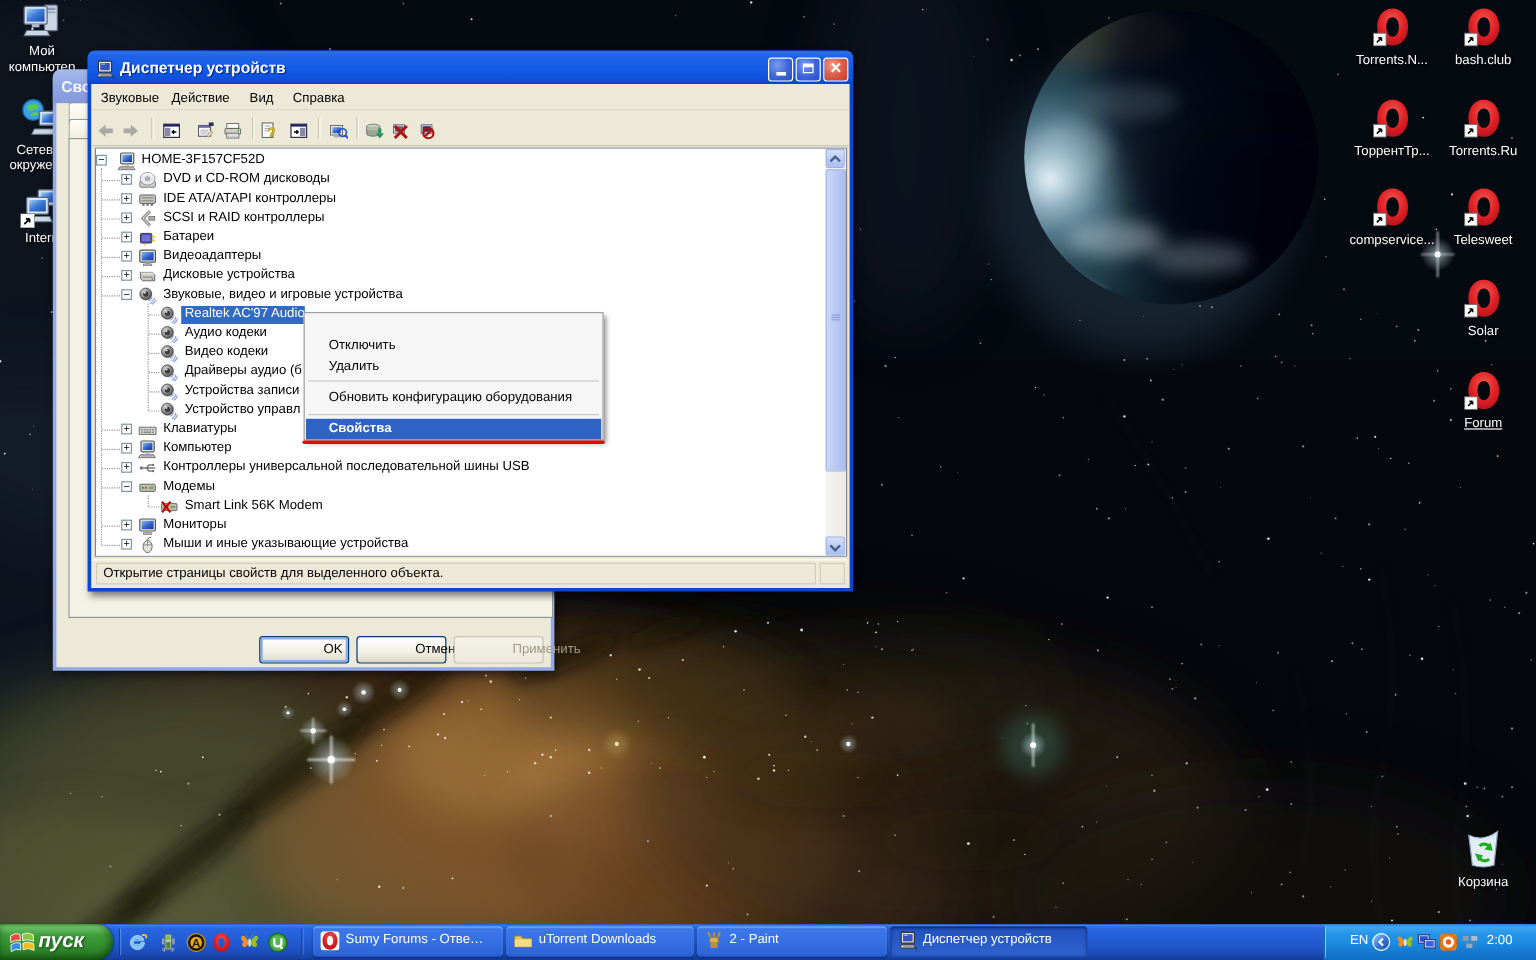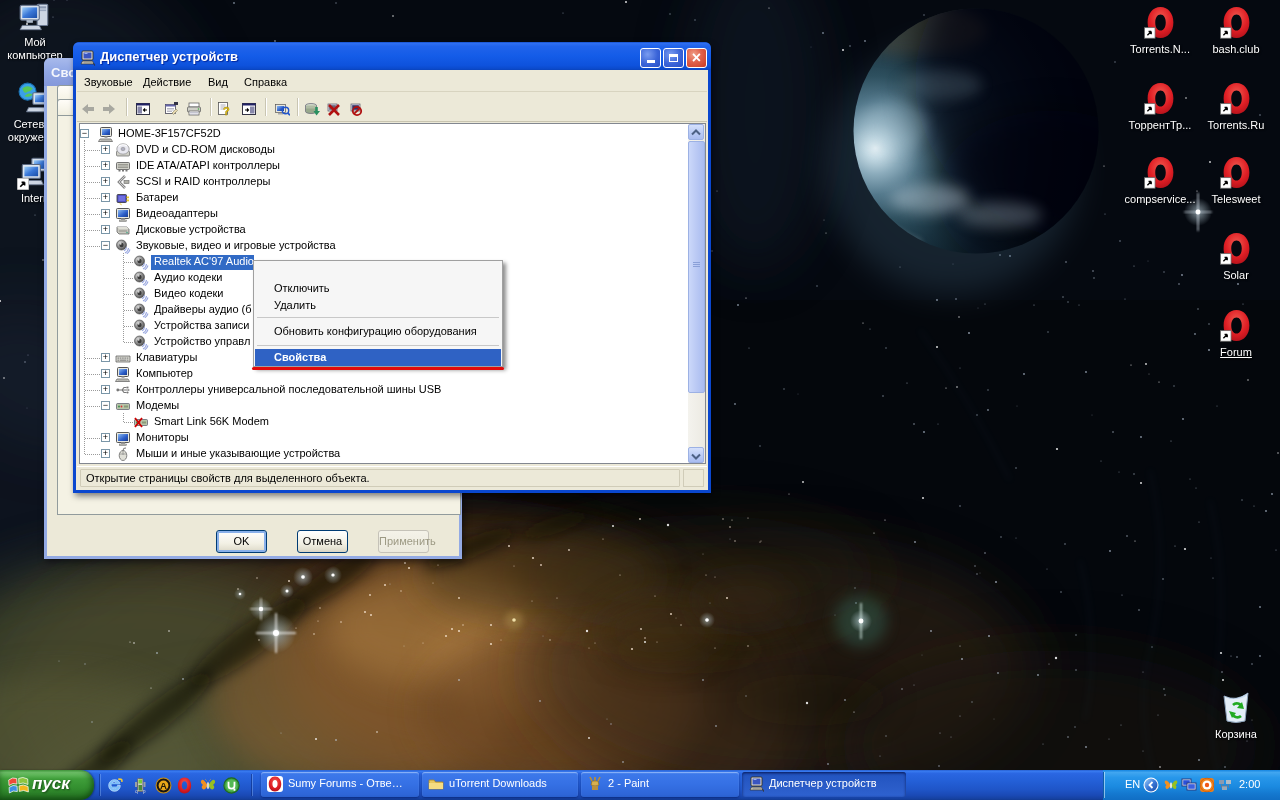--- a/index.html
+++ b/index.html
@@ -33,23 +33,23 @@
 .sbtn{position:absolute;width:16px;border:1px solid #9cb1e4;border-radius:2px;
  background:linear-gradient(180deg,#d5e0fb,#bccdf6 50%,#aabdf0);color:#4d6fae;font-size:9px;text-align:center;}
 
 .statusbar{position:absolute;background:#ece9d8;font-size:11px;color:#000;}
 
 .ctxmenu{position:absolute;background:#f6f6f6;border:1px solid #a0a0a0;
  box-shadow:3px 3px 4px rgba(0,0,0,0.45);font-size:11px;color:#000;}
 .ctxmenu .mi{position:absolute;left:1px;right:1px;height:17px;line-height:17px;padding-left:19px;}
 .ctxmenu .sep{position:absolute;left:3px;right:3px;border-top:1px solid #c8c8c8;}
 
-.xpbtn{position:absolute;width:51px;height:23px;border:1px solid #003c74;border-radius:3px;
+.xpbtn{position:absolute;width:75px;height:23px;border:1px solid #003c74;border-radius:3px;
  background:linear-gradient(180deg,#ffffff 0%,#f2f0e4 60%,#e4e1d2 85%,#d8d4c4 100%);
- font-size:11px;color:#000;text-align:center;line-height:21px;font-family:"Liberation Sans",sans-serif;}
+ font-size:11px;color:#000;text-align:center;line-height:21px;font-family:"Liberation Sans",sans-serif;padding-left:48px;}
 .xpbtn.dis{border-color:#c5c2b8;color:#9d9a84;background:linear-gradient(180deg,#f4f2e8,#eceade);}
 
 #taskbar{position:absolute;left:0;top:770px;width:1280px;height:30px;
  background:linear-gradient(180deg,#1e50be 0%,#3a7df2 3%,#2a66e2 12%,#2460d8 35%,#1f55c8 65%,#1a49b4 85%,#15409e 97%,#123a90 100%);}
 .tbtn{position:absolute;top:772px;height:25px;border-radius:3px;color:#fff;font-size:11px;
  background:linear-gradient(180deg,#5591f6 0%,#3c78ea 8%,#3570e4 50%,#2e66d8 90%,#2a60ce 100%);
  box-shadow:inset 0 1px 1px rgba(255,255,255,0.35), 0 1px 2px rgba(0,20,90,0.5);padding-left:20px;}
 .tbtn .ti{position:absolute;left:6px;top:4px;}
 .tbtn .tt{position:absolute;left:27px;top:5px;white-space:nowrap;overflow:hidden;}
 .tray{position:absolute;top:770px;height:30px;color:#fff;font-size:11px;

